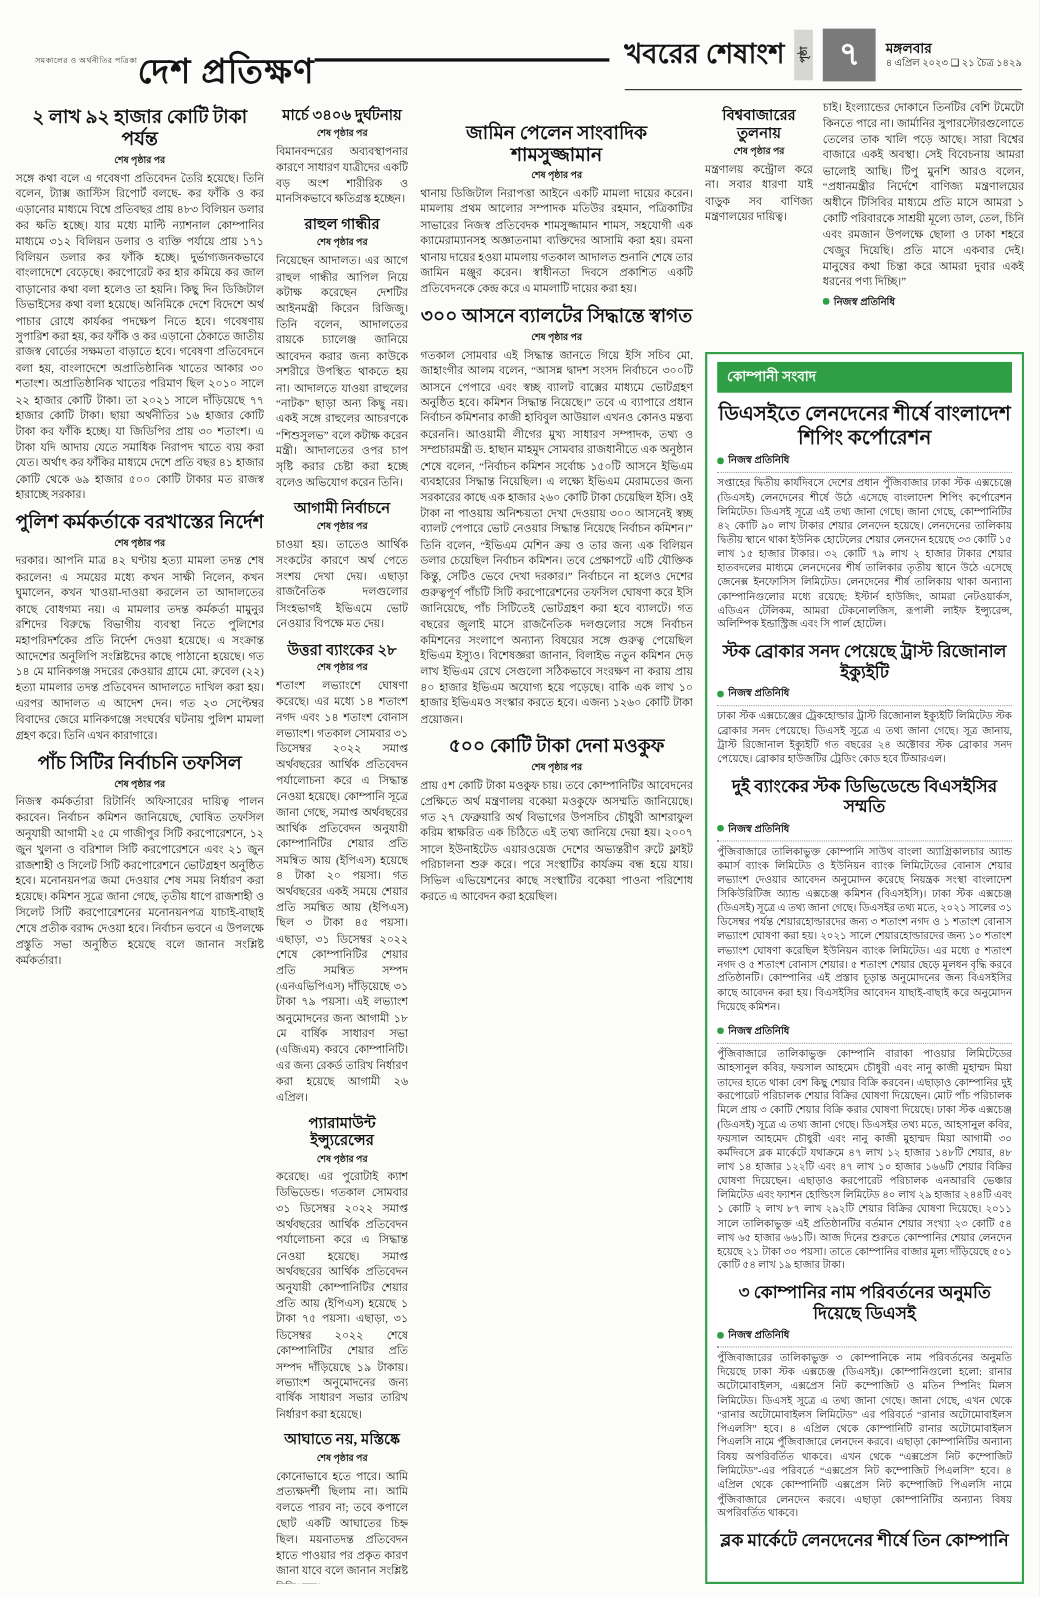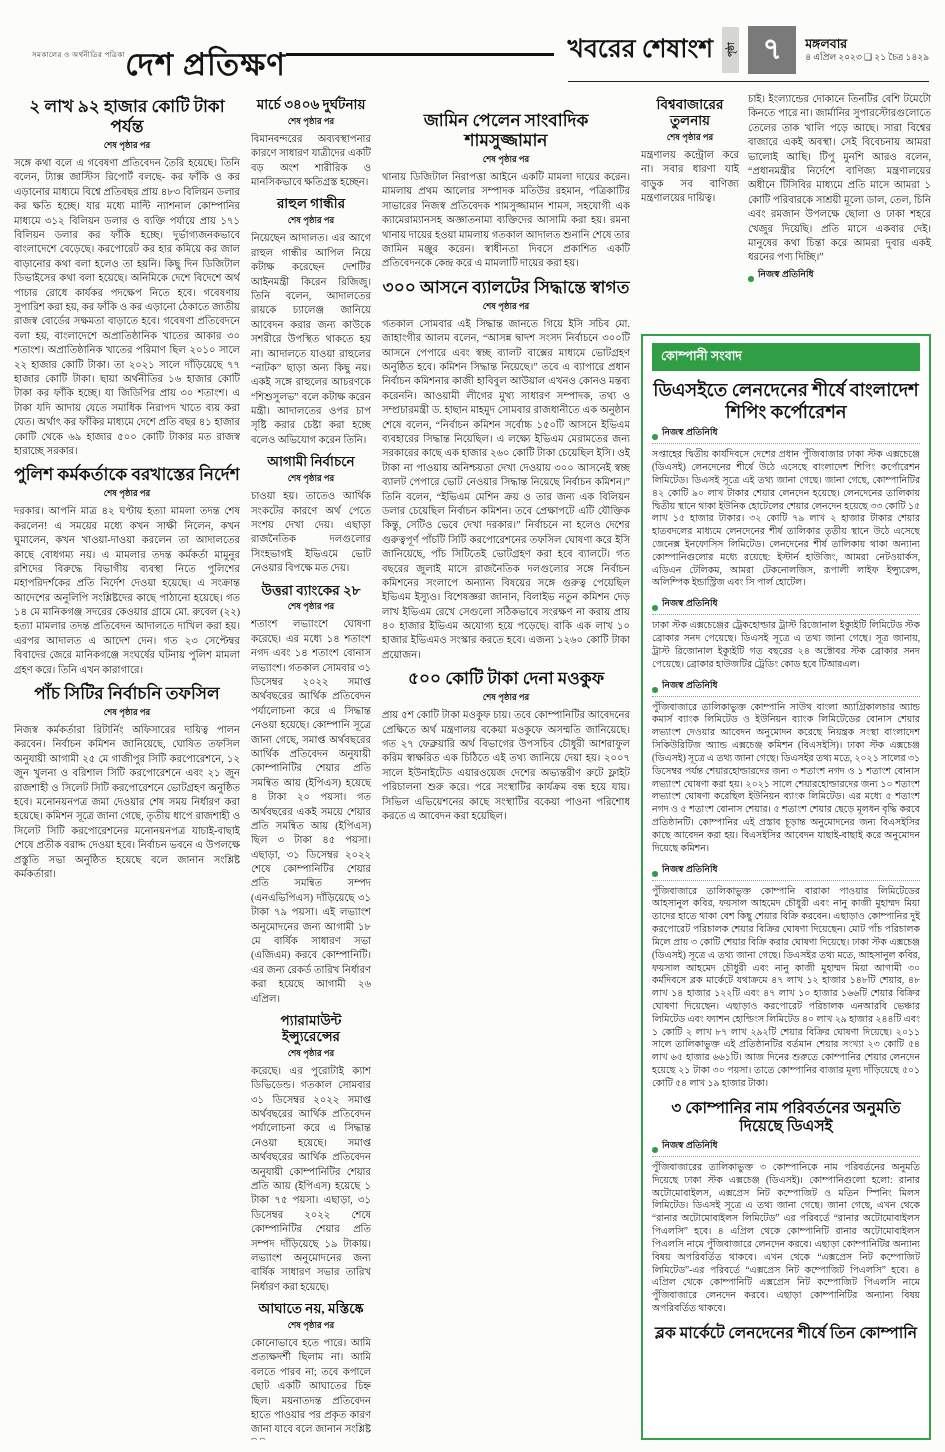--- a/index.html
+++ b/index.html
@@ -28,26 +28,26 @@
   .col{display:flex;flex-direction:column;overflow:hidden;}
   .c1{width:226px;} .c2{width:120px;} .c3{width:248px;margin-top:14px;}
   .rightband{flex:1;display:flex;flex-direction:column;overflow:hidden;}
   .right-top{display:flex;gap:9px;height:226px;overflow:hidden;}
   .c4{width:98px;} .c5{flex:1;}
   .hl{font-weight:bold;text-align:center;font-size:17px;line-height:1.18;margin:7px 0 2px 0;}
   .hl-sm{font-size:13.5px;}
   .cont{font-size:8.5px;font-weight:bold;text-align:center;margin-bottom:3px;}
   .body-txt{font-size:10px;line-height:1.44;text-align:justify;color:#191919;}
   .lead-txt{margin-top:2px;}
-  .byline{display:flex;align-items:flex-end;gap:4px;font-size:9px;font-weight:bold;
+  .byline{display:flex;align-items:center;gap:4px;font-size:9px;font-weight:bold;
           font-family:"Liberation Sans",sans-serif;margin:2px 0;}
   .gdot{width:6px;height:6px;border-radius:50%;background:#2f9e45;flex:0 0 auto;}
   .dotted{border-top:1px dotted #9a9a9a;margin:3px 0 4px 0;}
   
-  .company-box{flex:1;border:2px solid #35a04a;margin-top:18px;padding:7px 9px;box-sizing:border-box;
+  .company-box{flex:1;border:2px solid #35a04a;margin-top:4px;padding:7px 9px;box-sizing:border-box;
                display:flex;flex-direction:column;overflow:hidden;background:#fff;}
   .cn-header{background:#2f9e45;color:#fff;font-weight:bold;font-size:12.5px;padding:4px 9px;
              font-family:"Liberation Sans",sans-serif;}
   .cn-art{margin-top:5px;}
   .cn-hl{font-weight:bold;text-align:center;font-size:15.5px;line-height:1.2;margin:4px 0 1px 0;}
   .cn-hl-big{font-size:18px;}
   .cn-body{font-size:9.3px;line-height:1.38;text-align:justify;color:#1c1c1c;}
 </style>
 </head>
 <body>
@@ -171,29 +171,31 @@
           <div class="cn-hl cn-hl-big">ডিএসইতে লেনদেনের শীর্ষে বাংলাদেশ শিপিং কর্পোরেশন</div>
           <div class="byline">
             <span class="gdot"></span>
             <span>নিজস্ব প্রতিনিধি</span>
           </div>
           <div class="dotted"></div>
           <div class="cn-body">সপ্তাহের দ্বিতীয় কার্যদিবসে দেশের প্রধান পুঁজিবাজার ঢাকা স্টক এক্সচেঞ্জে (ডিএসই) লেনদেনের শীর্ষে উঠে এসেছে বাংলাদেশ শিপিং কর্পোরেশন লিমিটেড। ডিএসই সূত্রে এই তথ্য জানা গেছে। জানা গেছে, কোম্পানিটির ৪২ কোটি ৯০ লাখ টাকার শেয়ার লেনদেন হয়েছে। লেনদেনের তালিকায় দ্বিতীয় স্থানে থাকা ইউনিক হোটেলের শেয়ার লেনদেন হয়েছে ৩৩ কোটি ১৫ লাখ ১৫ হাজার টাকার। ৩২ কোটি ৭৯ লাখ ২ হাজার টাকার শেয়ার হাতবদলের মাধ্যমে লেনদেনের শীর্ষ তালিকার তৃতীয় স্থানে উঠে এসেছে জেনেক্স ইনফোসিস লিমিটেড। লেনদেনের শীর্ষ তালিকায় থাকা অন্যান্য কোম্পানিগুলোর মধ্যে রয়েছে: ইস্টার্ন হাউজিং, আমরা নেটওয়ার্কস, এডিএন টেলিকম, আমরা টেকনোলজিস, রূপালী লাইফ ইন্স্যুরেন্স, অলিম্পিক ইন্ডাস্ট্রিজ এবং সি পার্ল হোটেল।</div>
         </div>
 
         <div class="cn-art">
+          <div class="cn-hl">স্টক ব্রোকার সনদ পেয়েছে ট্রাস্ট রিজোনাল ইক্যুইটি</div>
           <div class="byline">
             <span class="gdot"></span>
             <span>নিজস্ব প্রতিনিধি</span>
           </div>
           <div class="dotted"></div>
           <div class="cn-body">ঢাকা স্টক এক্সচেঞ্জের ট্রেকহোল্ডার ট্রাস্ট রিজোনাল ইক্যুইটি লিমিটেড স্টক ব্রোকার সনদ পেয়েছে। ডিএসই সূত্রে এ তথ্য জানা গেছে। সূত্র জানায়, ট্রাস্ট রিজোনাল ইক্যুইটি গত বছরের ২৪ অক্টোবর স্টক ব্রোকার সনদ পেয়েছে। ব্রোকার হাউজটির ট্রেডিং কোড হবে টিআরএল।</div>
         </div>
 
         <div class="cn-art">
+          <div class="cn-hl">দুই ব্যাংকের স্টক ডিভিডেন্ডে বিএসইসির সম্মতি</div>
           <div class="byline">
             <span class="gdot"></span>
             <span>নিজস্ব প্রতিনিধি</span>
           </div>
           <div class="dotted"></div>
           <div class="cn-body">পুঁজিবাজারে তালিকাভুক্ত কোম্পানি সাউথ বাংলা অ্যাগ্রিকালচার অ্যান্ড কমার্স ব্যাংক লিমিটেড ও ইউনিয়ন ব্যাংক লিমিটেডের বোনাস শেয়ার লভ্যাংশ দেওয়ার আবেদন অনুমোদন করেছে নিয়ন্ত্রক সংস্থা বাংলাদেশ সিকিউরিটিজ অ্যান্ড এক্সচেঞ্জ কমিশন (বিএসইসি)। ঢাকা স্টক এক্সচেঞ্জ (ডিএসই) সূত্রে এ তথ্য জানা গেছে। ডিএসইর তথ্য মতে, ২০২১ সালের ৩১ ডিসেম্বর পর্যন্ত শেয়ারহোল্ডারদের জন্য ৩ শতাংশ নগদ ও ১ শতাংশ বোনাস লভ্যাংশ ঘোষণা করা হয়। ২০২১ সালে শেয়ারহোল্ডারদের জন্য ১০ শতাংশ লভ্যাংশ ঘোষণা করেছিল ইউনিয়ন ব্যাংক লিমিটেড। এর মধ্যে ৫ শতাংশ নগদ ও ৫ শতাংশ বোনাস শেয়ার। ৫ শতাংশ শেয়ার ছেড়ে মূলধন বৃদ্ধি করবে প্রতিষ্ঠানটি। কোম্পানির এই প্রস্তাব চূড়ান্ত অনুমোদনের জন্য বিএসইসির কাছে আবেদন করা হয়। বিএসইসির আবেদন যাছাই-বাছাই করে অনুমোদন দিয়েছে কমিশন।</div>
         </div>
 
         <div class="cn-art">
           <div class="byline">

